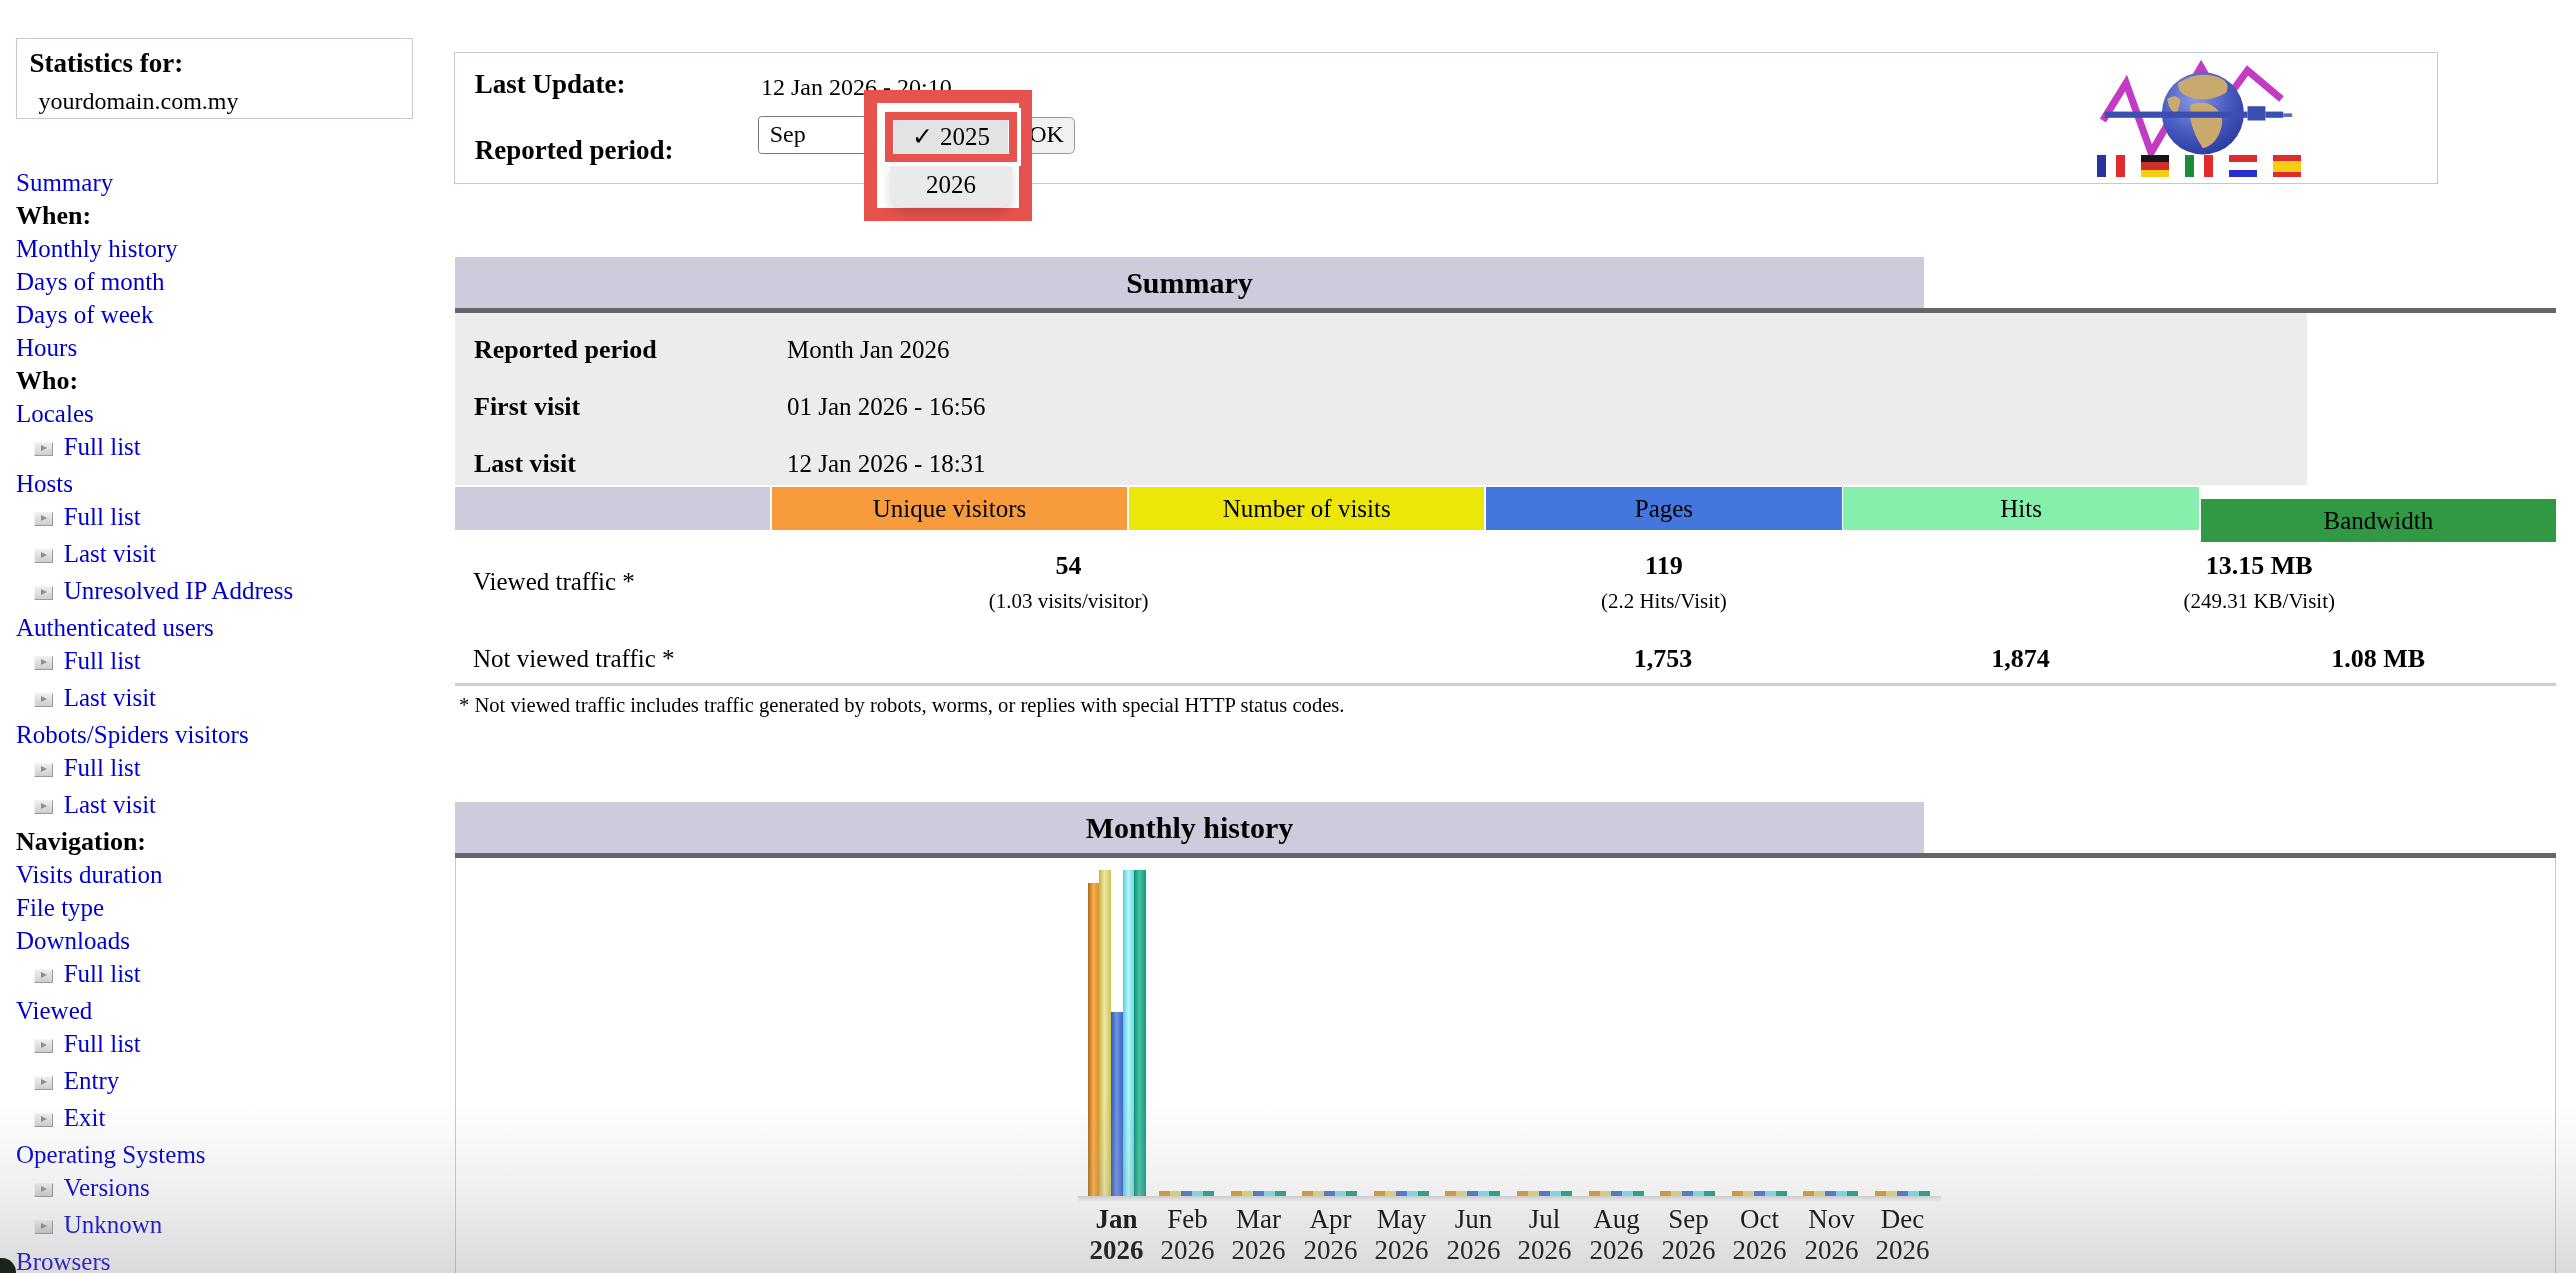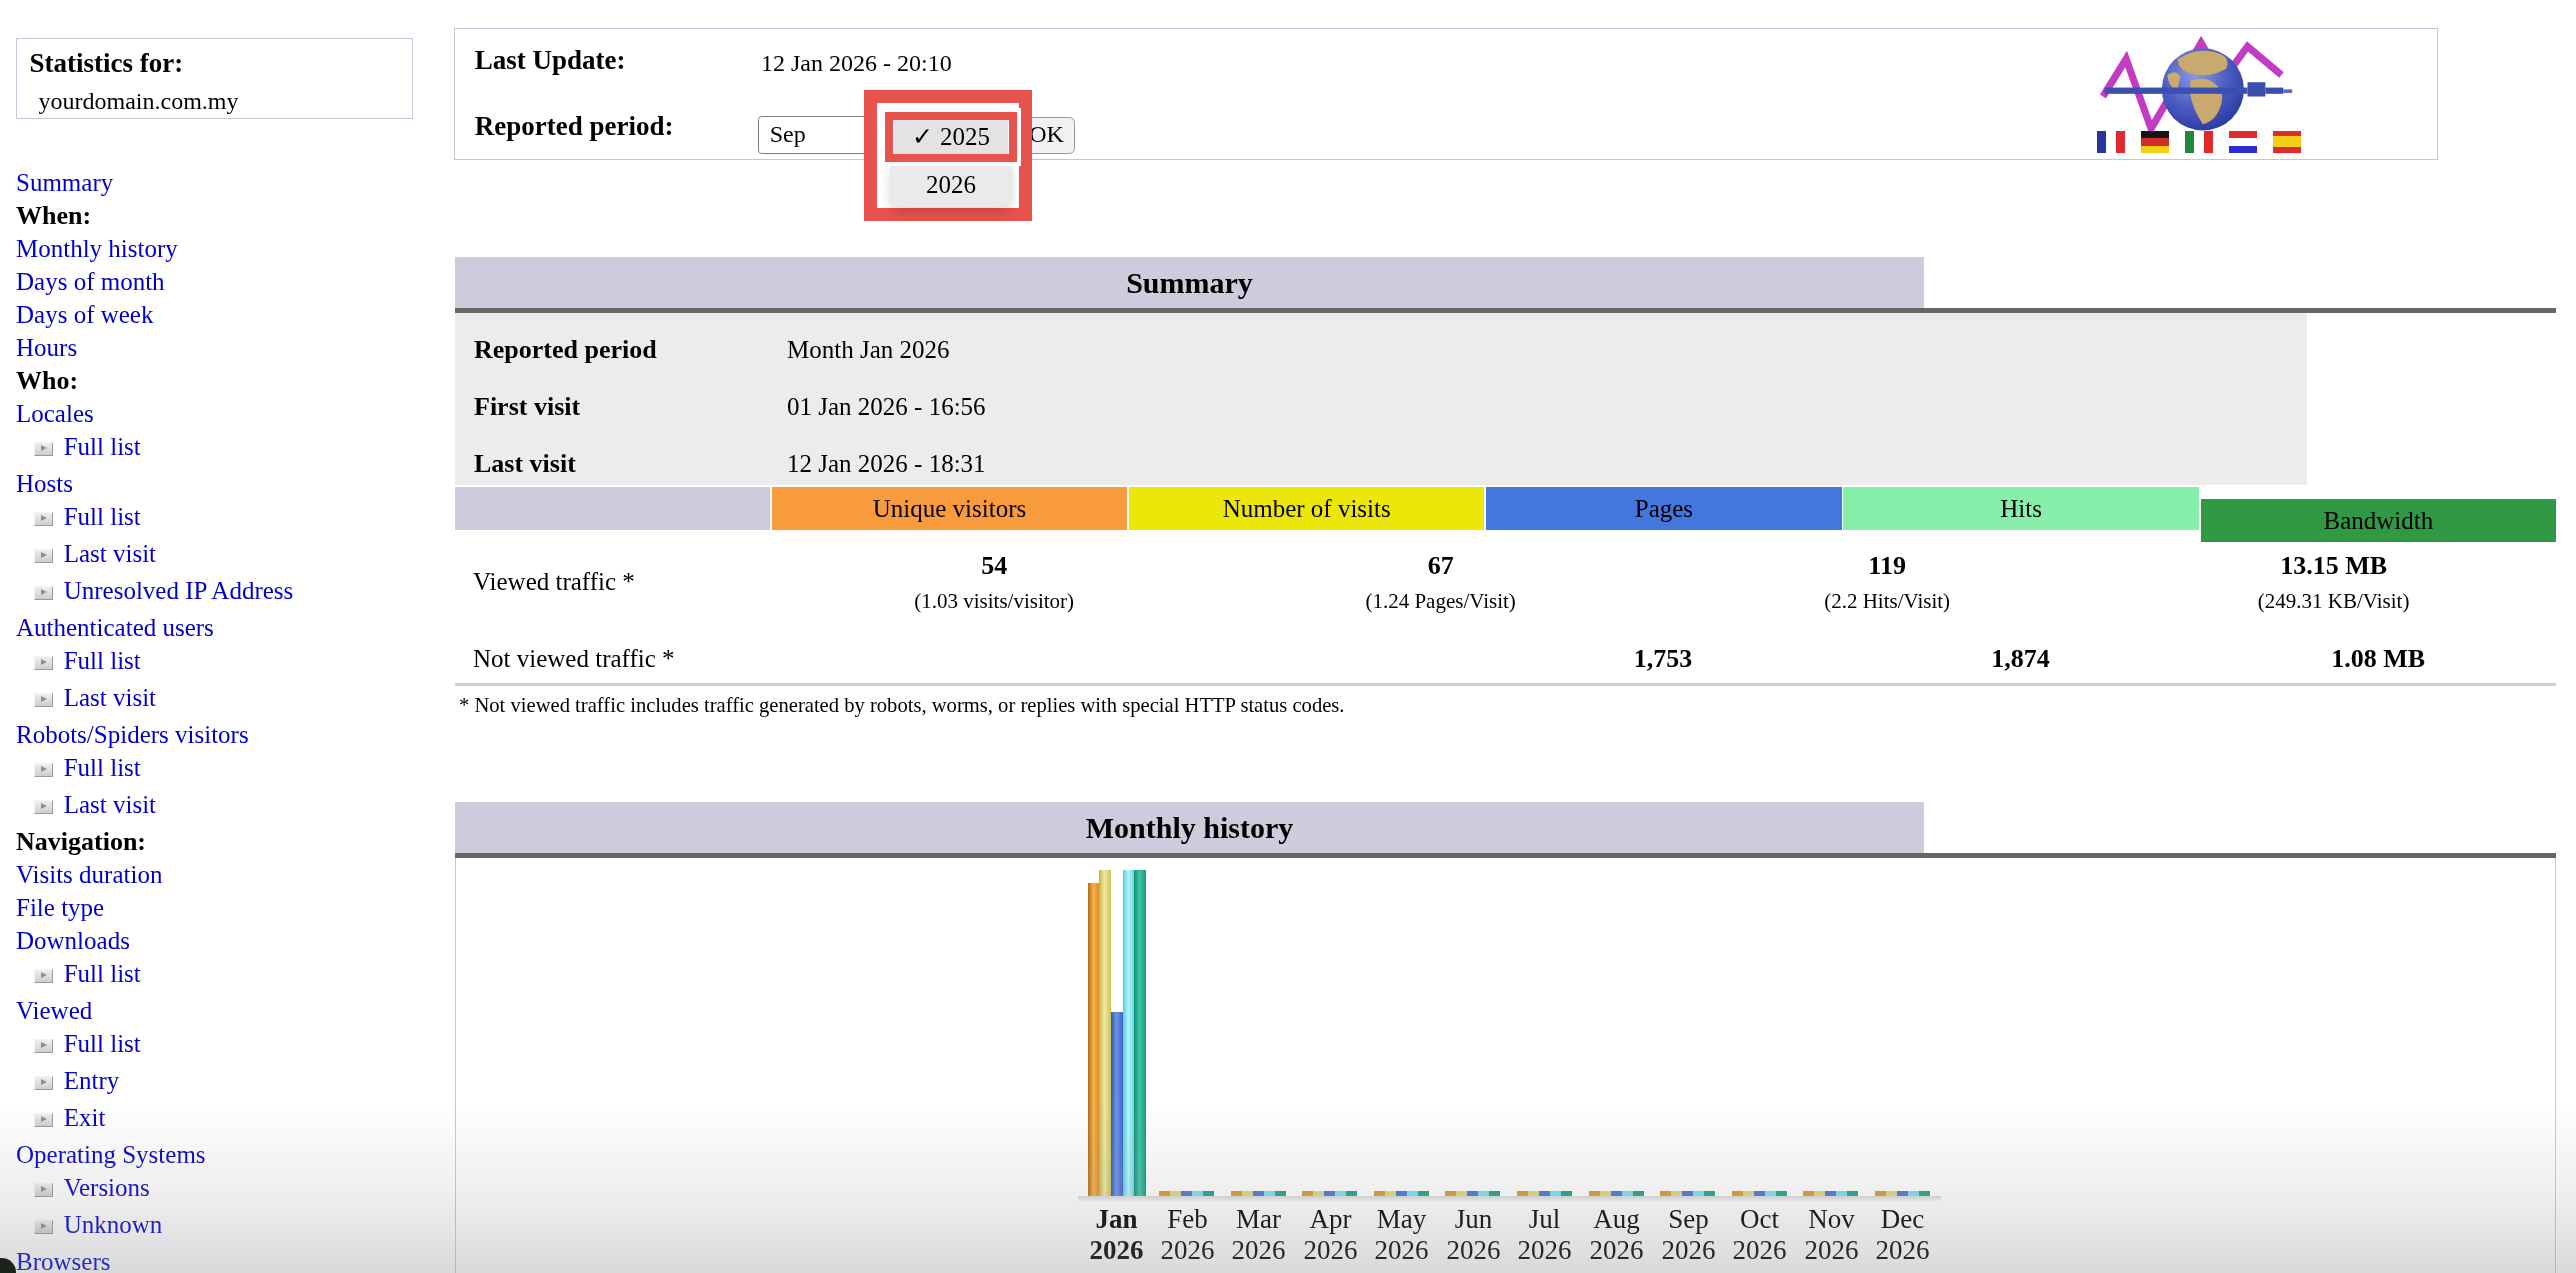--- a/index.html
+++ b/index.html
@@ -17,21 +17,21 @@
   .nav-l{display:block;font-size:25px;line-height:33px;color:#0000CC;text-decoration:none;cursor:pointer;}
   .nav-s{line-height:33px;white-space:nowrap;}
   .nav-s .sub-a{font-size:25px;color:#0000CC;text-decoration:none;cursor:pointer;}
   .jico{display:inline-block;width:19px;height:14.3px;margin:0 10.7px 0 18px;position:relative;top:0.9px;
         background:linear-gradient(180deg,#EFEFEF,#CECECE);border:0.9px solid #9A9A9A;
         border-top-color:#F4F4F4;border-left-color:#F4F4F4;box-sizing:border-box;}
   .jico::after{content:"";position:absolute;left:6.3px;top:2.7px;width:0;height:0;
         border-left:6.3px solid #8F8F8F;border-top:3.6px solid transparent;border-bottom:3.6px solid transparent;}
 
   
-  .topbox{position:absolute;left:454px;top:28px;width:1984px;height:132px;box-sizing:border-box;
+  .topbox{position:absolute;left:454px;top:52px;width:1984px;height:132px;box-sizing:border-box;
           border:1.8px solid #C6C6DA;background:#fff;}
   .lu-label{position:absolute;left:19.7px;top:16px;font-size:27px;font-weight:bold;}
   .lu-value{position:absolute;left:306px;top:20.6px;font-size:24px;}
   .rp-label{position:absolute;left:19.7px;top:82px;font-size:27px;font-weight:bold;}
 
   .month-select{position:absolute;left:758px;top:116px;width:116px;height:38px;box-sizing:border-box;
           border:1.8px solid #7A7A7A;border-radius:3.6px;background:#fff;font-size:24px;line-height:34px;
           padding-left:10.7px;z-index:2;}
   .ok-btn{position:absolute;left:1018px;top:117px;width:57px;height:37px;box-sizing:border-box;
           border:1.8px solid #979797;border-radius:5.4px;background:#F1F1F1;font-size:24px;line-height:33px;
@@ -212,24 +212,20 @@
       <div class="c vcell hh">Hits</div>
       <div class="c vcell hk">Bandwidth</div>
     </div>
     <div class="srow brow1">
       <div class="c lab labcell">Viewed traffic *</div>
       <div class="c vcell">
           <span class="big">54</span>
           <span class="sub">(1.03 visits/visitor)</span>
         </div>
       <div class="c vcell">
-          <span class="big">67</span>
-          <span class="sub">(1.24 Pages/Visit)</span>
-        </div>
-      <div class="c vcell">
           <span class="big">119</span>
           <span class="sub">(2.2 Hits/Visit)</span>
         </div>
       <div class="c vcell">
           <span class="big">13.15 MB</span>
           <span class="sub">(249.31 KB/Visit)</span>
         </div>
     </div>
     <div class="srow brow2">
       <div class="c lab labcell">Not viewed traffic *</div>

